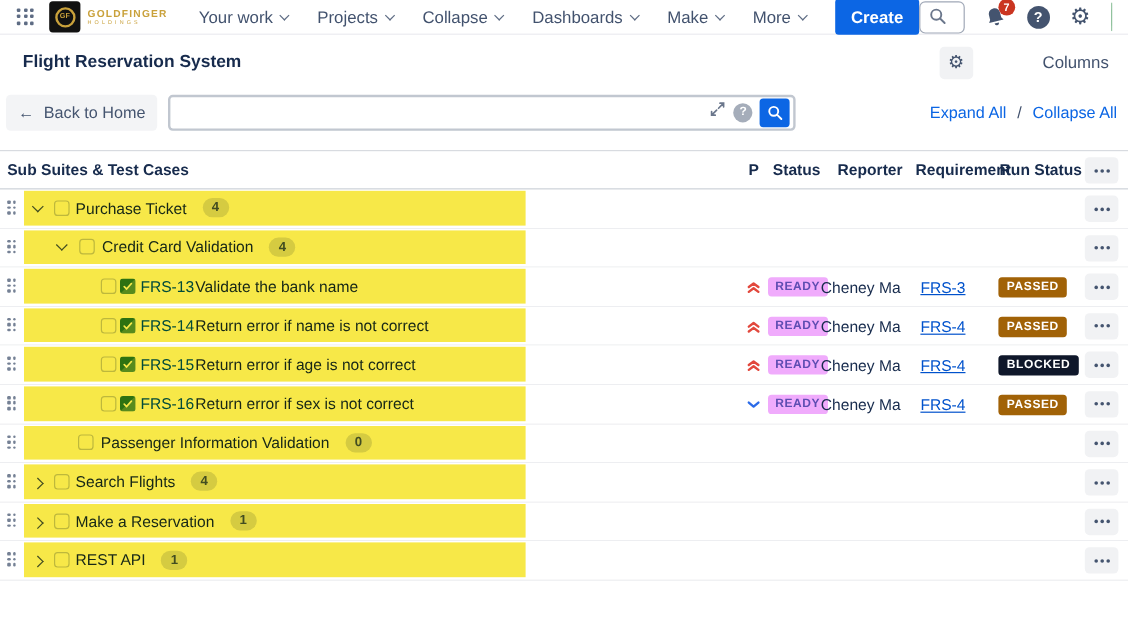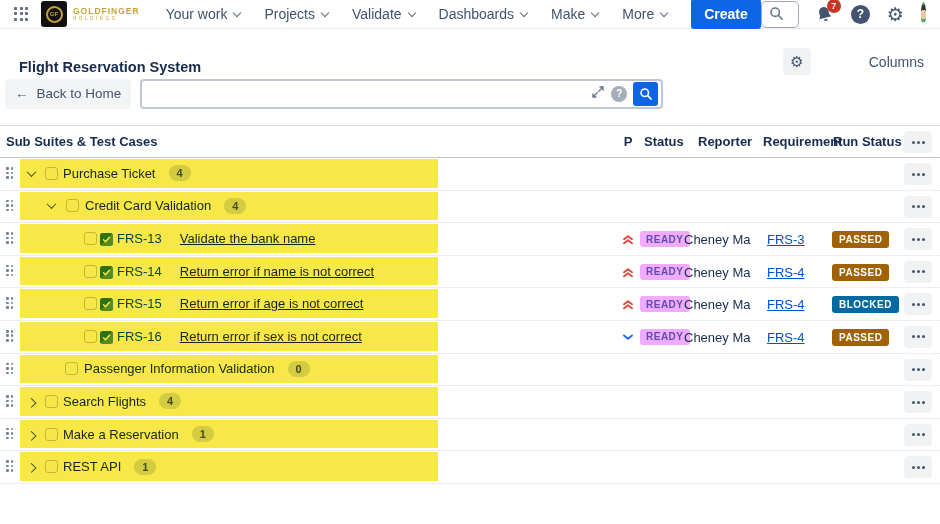--- a/index.html
+++ b/index.html
@@ -29,21 +29,21 @@
   .help-circle { width:19px; height:19px; background:#44546F; border-radius:50%; color:#fff; font-size:12px; font-weight:bold; display:flex; align-items:center; justify-content:center; }
   .gear-glyph { font-size:19px; color:#44546F; line-height:1; }
   .avatar { width:24px; height:24px; border-radius:50%; cursor:pointer;
     background:
       radial-gradient(ellipse 6px 8px at 50% 52%, #EBC9A0 58%, rgba(0,0,0,0) 60%),
       radial-gradient(ellipse 9px 7px at 50% 28%, #3A332C 58%, rgba(0,0,0,0) 60%),
       radial-gradient(ellipse 9px 6px at 50% 98%, #F4F0E8 55%, rgba(0,0,0,0) 58%),
       #58A26B; }
 
   
-  .pagehead { height:46px; display:flex; align-items:flex-end; padding:0 16px 0 19px; }
+  .pagehead { height:46px; display:flex; align-items:center; padding:0 16px 0 19px; }
   .page-title { font-size:14.5px; font-weight:bold; color:#172B4D; }
   .ph-right { margin-left:auto; display:flex; align-items:center; gap:10px; }
   .sq-btn { width:28px; height:27px; background:#F1F2F4; border:none; border-radius:4px; display:flex; align-items:center; justify-content:center; cursor:pointer; }
   .sq-btn .gear-glyph { font-size:15px; }
   .columns-label { font-size:14px; color:#42526E; cursor:pointer;margin-left:48px; }
 
   
   .toolbar { height:37px; display:flex; align-items:center; padding:0 9px 0 5px; }
   .back-btn { height:30px; display:flex; align-items:center; gap:8px; background:#F3F4F6; border:none; border-radius:4px; padding:0 10px; font-size:13.5px; color:#44546F; cursor:pointer; font-family:inherit; white-space:nowrap; }
   .jql-box { position:relative; width:523px; height:30px; margin-left:9px; border:2px solid #C1C7D0; border-radius:4px; background:#fff; display:flex; align-items:center; }
@@ -81,31 +81,31 @@
   .tw.right { transform:rotate(-45deg) translate(-1px,1px); }
   .cbx { width:13px; height:13px; border:1.5px solid #C4CAD2; border-radius:3px; background:#fff; cursor:pointer; flex:none; }
   .ticon { width:13px; height:13px; flex:none; }
   .rlabel { font-size:13px; color:#172B4D; white-space:nowrap; }
   .rkey { font-size:13px; color:#0052CC; white-space:nowrap; cursor:pointer; }
   .cnt { height:16px; min-width:22px; padding:0 8px; background:#DCDFE4; border-radius:9px; font-size:11px; font-weight:bold; color:#44546F; display:flex; align-items:center; justify-content:center; }
   
   .ml-l1c { margin-left:26px; } .l1-cbx { margin-left:8px; } .l1-lbl { margin-left:5px; }
   .ml-l2c { margin-left:46px; } .l2-cbx { margin-left:9px; } .l2-lbl { margin-left:6px; }
   .l2-cbx-solo { margin-left:65px; }
-  .l3-cbx { margin-left:84px; } .l3-icn { margin-left:3px; } .l3-key { margin-left:4px; } .l3-lbl { margin-left:18px;text-decoration:underline; }
+  .l3-cbx { margin-left:84px; } .l3-icn { margin-left:3px; } .l3-key { margin-left:4px; } .l3-lbl { margin-left:1px; }
   .cnt-ml { margin-left:13px; }
 
   
   .prio { position:absolute; left:620px; top:9px; width:16px; display:flex; justify-content:center; }
   .stat-pill { position:absolute; left:640px; top:8px; background:#f0abfc; color:#5E4DB2; font-size:10px; font-weight:bold; letter-spacing:.5px; padding:2.5px 6px; border-radius:3px; }
   .rep { position:absolute; left:684px; top:9px; font-size:13px; color:#172B4D; white-space:nowrap; }
   .req { position:absolute; left:767px; top:9px; font-size:13px; color:#0052CC; text-decoration:underline; cursor:pointer; white-space:nowrap; }
   .run-pill { position:absolute; left:832px; top:8px; color:#fff; font-size:10px; font-weight:bold; letter-spacing:.5px; padding:3px 7px; border-radius:3px; }
   .run-PASSED { background:#a16207; }
-  .run-BLOCKED { background:#0369a1; }
+  .run-BLOCKED { background:#0f172a; }
 </style>
 </head>
 <body>
 
 <div class="app">
 
   <div class="topnav">
     <div class="appswitch">
         <i></i>
         <i></i>
@@ -128,21 +128,21 @@
     </div>
     <div class="navitem">
         <span>Your work</span>
         <span class="nvc"></span>
       </div>
     <div class="navitem">
         <span>Projects</span>
         <span class="nvc"></span>
       </div>
     <div class="navitem">
-        <span>Validate</span>
+        <span>Collapse</span>
         <span class="nvc"></span>
       </div>
     <div class="navitem">
         <span>Dashboards</span>
         <span class="nvc"></span>
       </div>
     <div class="navitem">
         <span>Make</span>
         <span class="nvc"></span>
       </div>
@@ -201,20 +201,25 @@
         </span>
         <span class="jql-help">?</span>
         <button class="jql-search-btn">
           <svg width="14" height="14" viewBox="0 0 15 15">
               <circle cx="6.2" cy="6.2" r="4" stroke="#fff" stroke-width="1.7" fill="none"></circle>
               <line x1="9.3" y1="9.3" x2="13" y2="13" stroke="#fff" stroke-width="1.7" stroke-linecap="round"></line>
             </svg>
         </button>
       </div>
     </div>
+    <div class="tb-links">
+      <span class="tb-link">Expand All</span>
+      <span class="tb-sep">/</span>
+      <span class="tb-link">Collapse All</span>
+    </div>
   </div>
 
   <div class="gap13"></div>
   <div class="divider"></div>
 
   <div class="thead">
     <span class="tree-col">Sub Suites &amp; Test Cases</span>
     <span class="hcol c-p">P</span>
     <span class="hcol c-status">Status</span>
     <span class="hcol c-reporter">Reporter</span>

